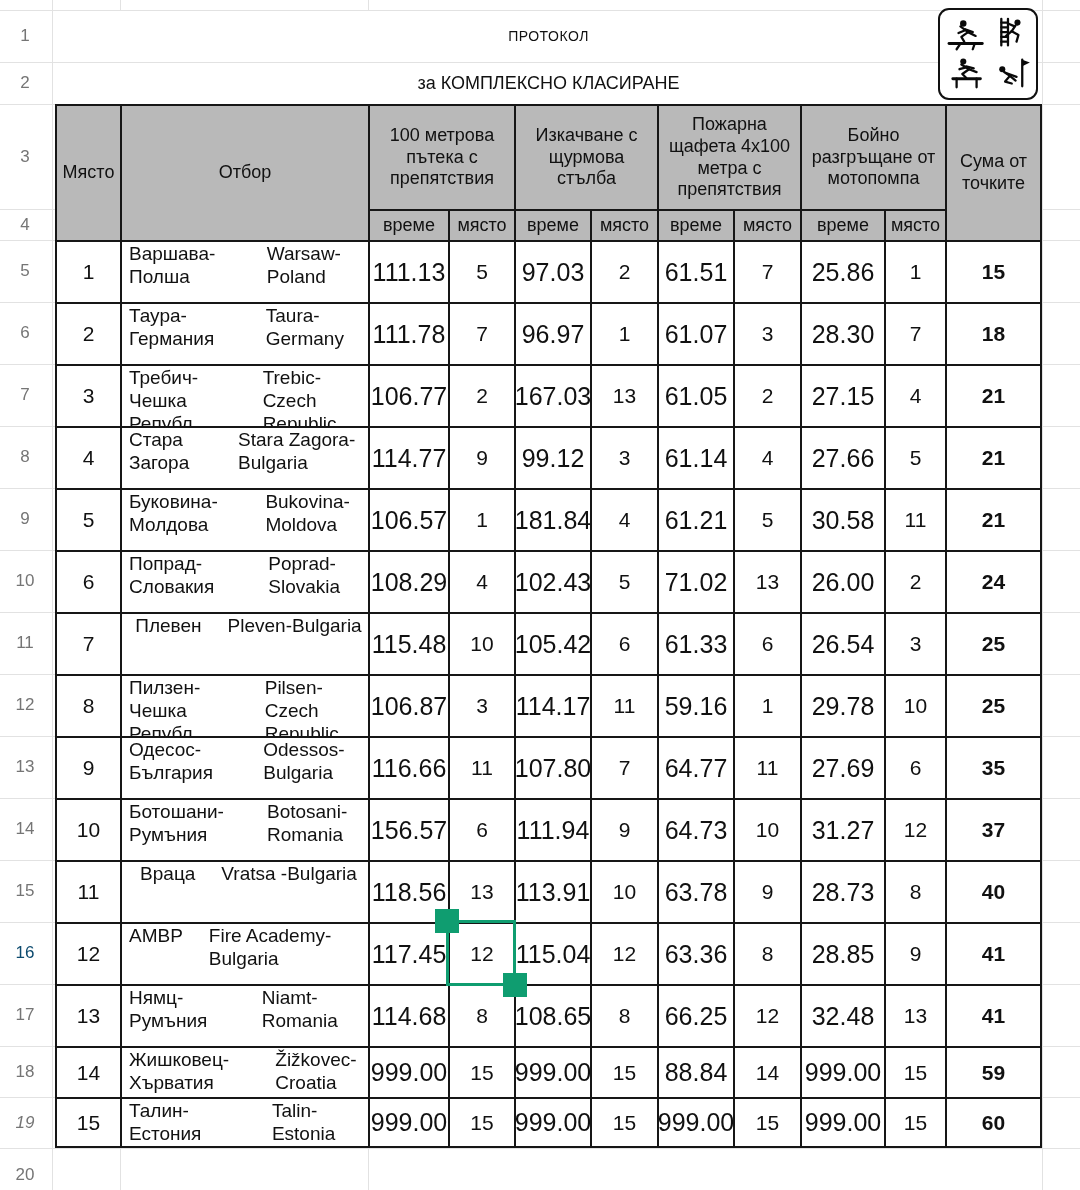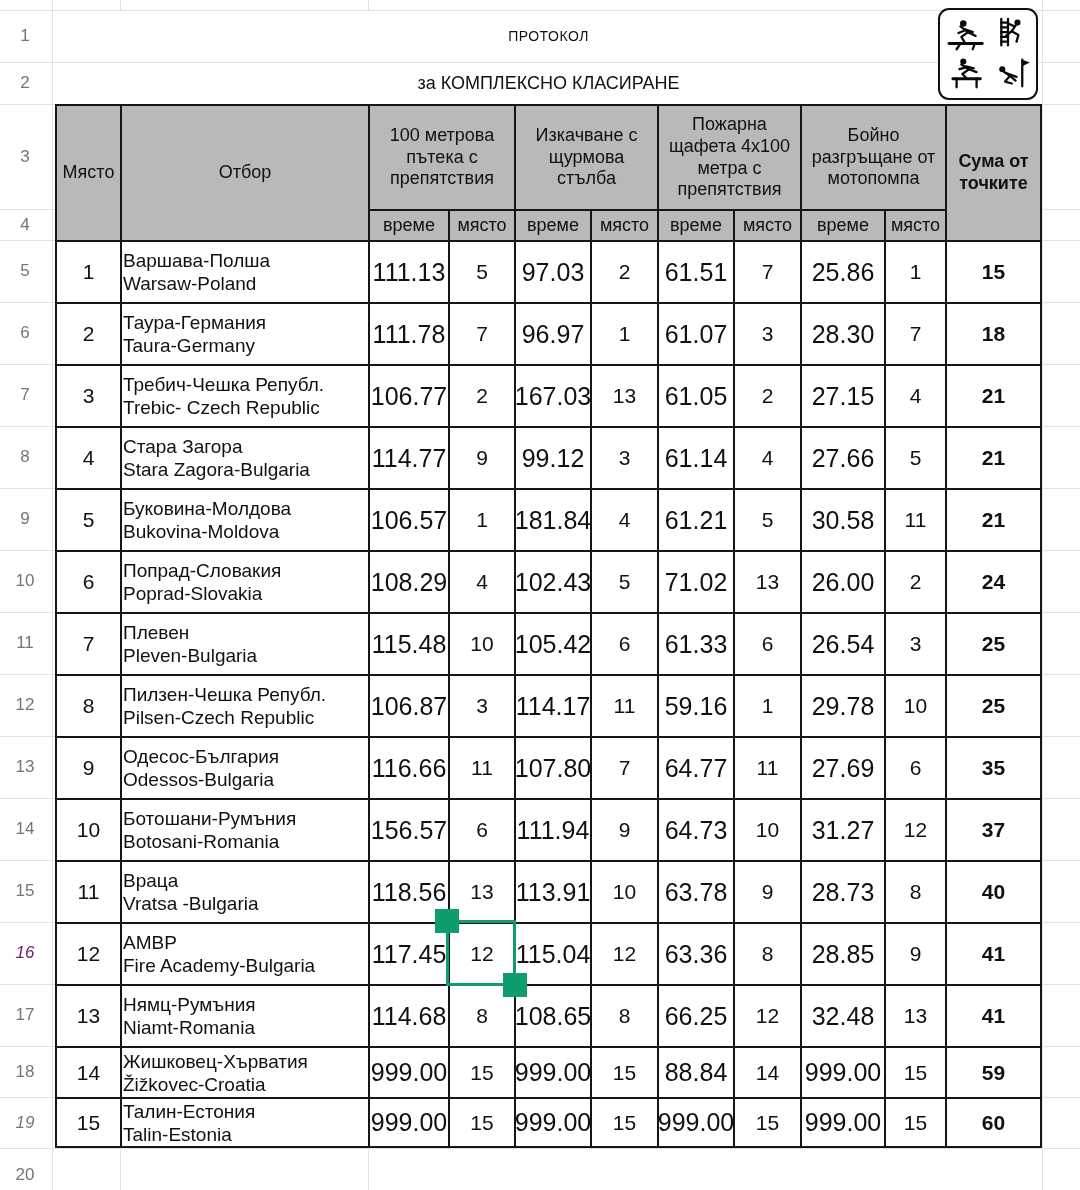--- a/index.html
+++ b/index.html
@@ -5,42 +5,42 @@
   html,body{margin:0;padding:0;background:#fff;}
   .sheet{position:relative;width:1080px;height:1190px;background:#fff;overflow:hidden;
          font-family:"Liberation Sans",sans-serif;color:#111;}
   
   .gl{position:absolute;background:#e2e2e2;}
   .gl.h{height:1px;left:0;width:1080px;}
   .gl.v{width:1px;}
   
   .rownum{position:absolute;left:0;width:50px;display:flex;align-items:center;justify-content:center;
           font-size:17px;color:#757575;}
-  .rownum.sel{color:#701a75;font-style:italic;}
+  .rownum.sel{color:#0c4a6e;}
   
   .titlecell{position:absolute;left:55px;width:987px;display:flex;align-items:center;justify-content:center;}
   .title{top:10px;height:52px;font-size:14px;letter-spacing:.5px;}
   .subtitle{top:62px;height:42px;font-size:18px;}
   
   .tbl{position:absolute;left:55px;top:104px;width:987px;height:1044px;box-sizing:border-box;
        display:grid;background:#161616;padding:2px;gap:2px;
        grid-template-columns:63px 246px 78px 64px 74px 65px 74px 65px 82px 59px 93px;
        grid-template-rows:103px 29px repeat(13,60px) 49px 47px;}
   .c{background:#fff;display:flex;align-items:center;justify-content:center;overflow:hidden;}
   .hdr{background:#b9b9b9;text-align:center;font-size:18px;line-height:1.22;padding:1px 2px;box-sizing:border-box;}
   .hdr-place{grid-column:1;grid-row:1 / span 2;}
   .hdr-team{grid-column:2;grid-row:1 / span 2;}
   .hdr-ev{grid-row:1;}
-  .hdr-total{grid-column:11;grid-row:1 / span 2;font-weight:bold;}
+  .hdr-total{grid-column:11;grid-row:1 / span 2;font-weight:normal;}
   .cell-place{font-size:21px;}
   .cell-time{font-size:25px;}
   .cell-rank{font-size:21px;}
   .cell-total{font-size:21px;font-weight:bold;}
-  .cell-team{flex-direction:column;align-items:flex-start;justify-content:center;
-             padding-left:1px;box-sizing:border-box;font-size:19px;line-height:23px;text-align:left;}
+  .cell-team{flex-direction:row;align-items:flex-start;justify-content:center;
+             padding-left:7px;box-sizing:border-box;font-size:19px;line-height:23px;text-align:left;gap:26px;}
   
   .logo{position:absolute;left:938px;top:8px;width:100px;height:92px;box-sizing:border-box;
         background:#fff;border:2.5px solid #111;border-radius:11px;z-index:2;
         display:flex;align-items:center;justify-content:center;}
   
   .selbox{position:absolute;left:446px;top:920px;width:70px;height:66px;box-sizing:border-box;
           border:3px solid #0f9d70;z-index:3;}
   .selhandle{position:absolute;width:24px;height:24px;background:#0f9d70;z-index:4;}
   .selhandle.tl{left:435px;top:909px;}
   .selhandle.br{left:503px;top:973px;}

